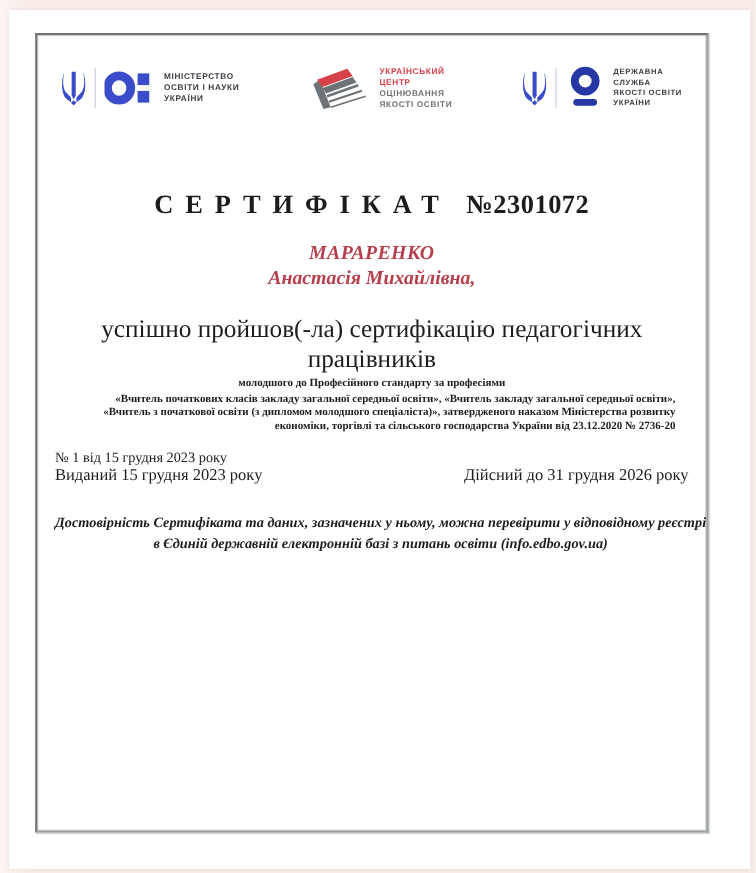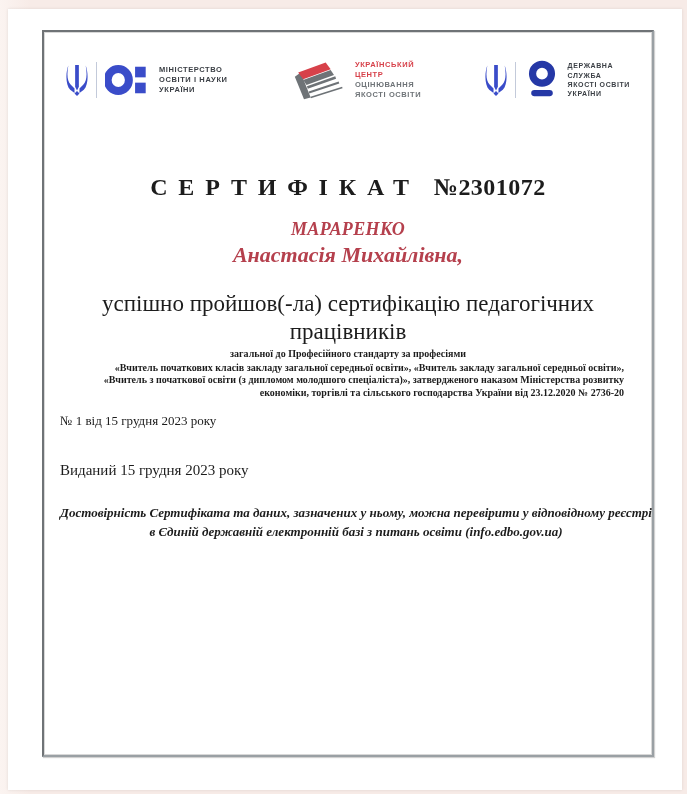--- a/index.html
+++ b/index.html
@@ -14,21 +14,21 @@
     font-family:"Liberation Serif", serif;
     color:var(--ink);
     position:relative;
   }
   .page{
     position:absolute; inset:9px 5px 4px 8px;
     background:var(--page);
     box-shadow:0 0 3px rgba(0,0,0,.10);
   }
   .frame{
-    position:absolute; left:34px; top:21px; width:612px; height:727px;
+    position:absolute; left:24px; top:21px; width:612px; height:727px;
     border:2px solid;
     border-color:#6f7376 #9aa0a4 #9aa0a4 #6f7376;
     box-shadow:inset 0 0 0 1px #d8d8d8, 1px 1px 1px rgba(0,0,0,.18);
     padding:24px 14px 0;
   }
   
   .logo-row{
     display:flex; justify-content:space-between; align-items:center;
     padding:0 8px; height:48px;
   }
@@ -44,30 +44,30 @@
   .lt-gray{color:var(--uceqa-gray);}
   
   .title{
     margin-top:70px; text-align:center;
     font-size:24px; font-weight:bold; white-space:nowrap;
   }
   .title .word{letter-spacing:.45em;}
   .title .num{margin-left:14px; letter-spacing:.02em;}
   .holder{margin-top:17px; text-align:center; color:var(--name-red); font-weight:bold;font-style:italic;}
   .holder .surname{font-size:18px; letter-spacing:.02em; line-height:1.25;}
-  .holder .given{font-size:22px; line-height:1.25;}
+  .holder .given{font-size:18px; line-height:1.25;}
   .position{margin-top:6px; text-align:center; font-size:16px; line-height:1.32;}
   .statement{margin-top:22px; text-align:center; font-size:23px; line-height:1.2;}
   .standard-intro{margin-top:3px; text-align:center; font-size:10px; font-weight:bold; line-height:1.25;}
   .standard-details{
     margin:1px auto 0; width:552px; text-align:right;
     font-size:10px; font-weight:bold; line-height:1.25;
   }
   .registry{margin-top:14px; font-size:13px; padding-left:2px;}
-  .dates{margin-top:33px; display:flex; justify-content:space-between; font-size:15px; padding:0 2px;}
+  .dates{display:flex; justify-content:space-between; font-size:15px; padding:0 2px;}
   .note{
     margin:25px auto 0; width:596px; text-align:center;
     font-size:13px; font-weight:bold; font-style:italic; line-height:1.45;
   }
 </style>
 </head>
 <body>
 
 <div class="page">
   <div class="frame">
@@ -137,25 +137,26 @@
       <span class="word">СЕРТИФІКАТ</span><span class="num">№2301072</span>
     </div>
 
     <div class="holder">
       <div class="surname">МАРАРЕНКО</div>
       <div class="given">Анастасія Михайлівна,</div>
     </div>
 
 
     <div class="statement">успішно пройшов(-ла) сертифікацію педагогічних працівників</div>
-    <div class="standard-intro">загальної до Професійного стандарту за професіями</div>
+    <div class="standard-intro">молодшого до Професійного стандарту за професіями</div>
     <div class="standard-details">«Вчитель початкових класів закладу загальної середньої освіти», «Вчитель закладу загальної середньої освіти», «Вчитель з початкової освіти (з дипломом молодшого спеціаліста)», затвердженого наказом Міністерства розвитку економіки, торгівлі та сільського господарства України від 23.12.2020 № 2736-20</div>
 
     <div class="registry">№ 1 від 15 грудня 2023 року</div>
 
     <div class="dates">
       <span>Виданий 15 грудня 2023 року</span>
+      <span>Дійсний до 31 грудня 2026 року</span>
     </div>
 
     <div class="note">Достовірність Сертифіката та даних, зазначених у ньому, можна перевірити у відповідному реєстрі в Єдиній державній електронній базі з питань освіти (info.edbo.gov.ua)</div>
 
   </div>
 </div>
 
 </body></html>

